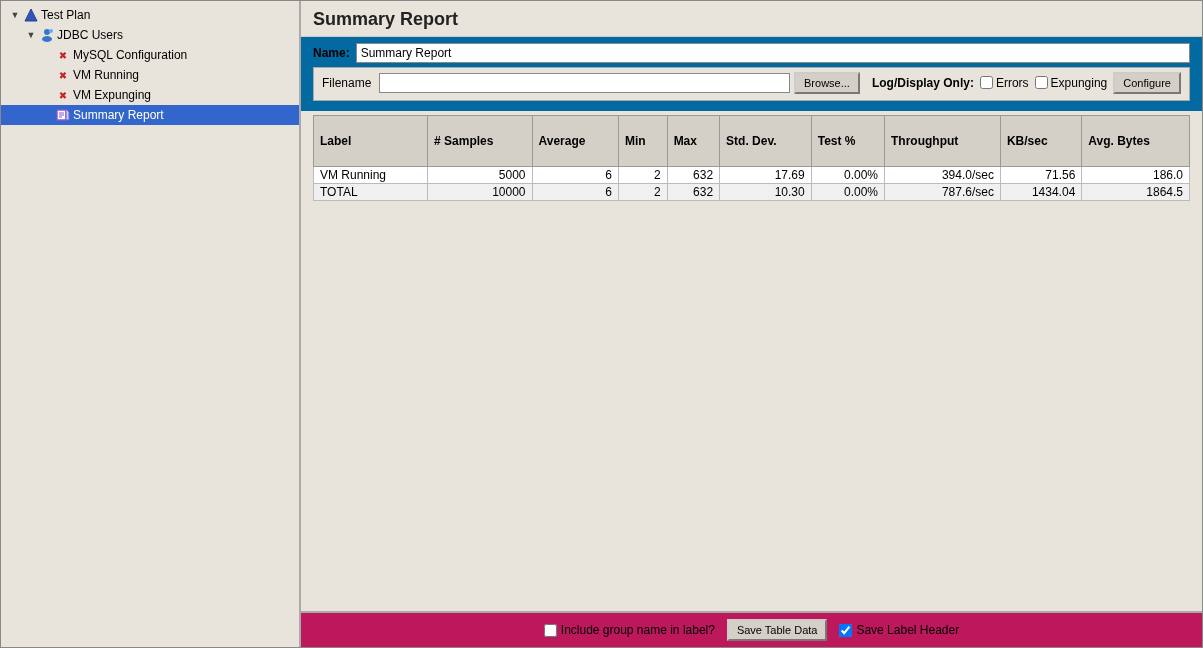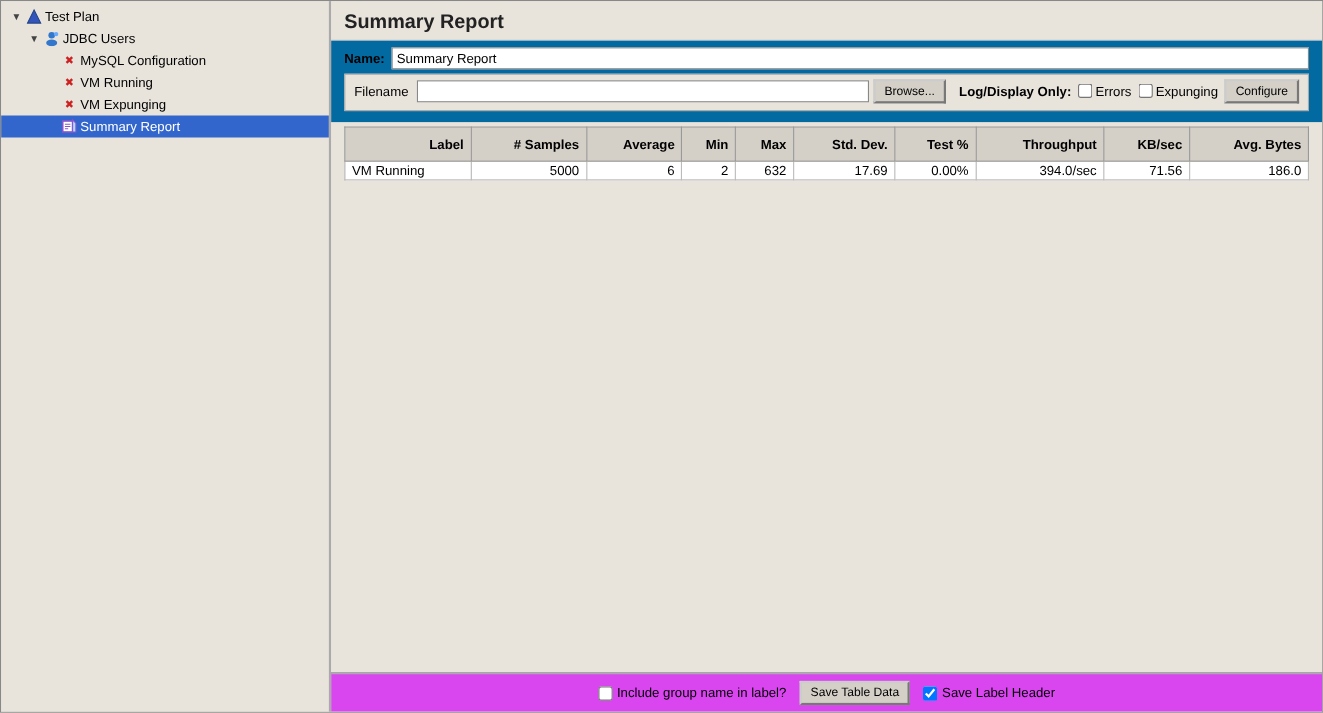--- a/index.html
+++ b/index.html
@@ -156,22 +156,22 @@
       padding: 4px 12px 4px 12px;
     }
     table.data-table {
       width: 100%;
       border-collapse: collapse;
       font-size: 12px;
     }
     table.data-table th {
       background: #d4d0c8;
       border: 1px solid #999;
-      padding: 8px 6px;
-      text-align: right;
+      padding: 18px 6px;
+      text-align: left;
       font-weight: bold;
       white-space: nowrap;
     }
     table.data-table td {
       border: 1px solid #bbb;
       padding: 1px 6px;
       background: white;
     }
     table.data-table td:first-child {
       text-align: left;
@@ -183,21 +183,21 @@
       background: #f0f0f0;
     }
     
     .footer-bar {
       border-top: 2px solid #aaa;
       padding: 6px 12px;
       display: flex;
       align-items: center;
       justify-content: center;
       gap: 12px;
-      background: #d946ef;
+      background: #be185d;
     }
     .footer-checkbox-group {
       display: flex;
       align-items: center;
       gap: 4px;
     }
     
     .icon-blue { color: #3355bb; }
     .icon-red { color: #cc2222; }
   </style>
@@ -320,20 +320,32 @@
               <td>5000</td>
               <td>6</td>
               <td>2</td>
               <td>632</td>
               <td>17.69</td>
               <td>0.00%</td>
               <td>394.0/sec</td>
               <td>71.56</td>
               <td>186.0</td>
             </tr>
+            <tr>
+              <td>TOTAL</td>
+              <td>10000</td>
+              <td>6</td>
+              <td>2</td>
+              <td>632</td>
+              <td>10.30</td>
+              <td>0.00%</td>
+              <td>787.6/sec</td>
+              <td>1434.04</td>
+              <td>1864.5</td>
+            </tr>
           </tbody>
       </table>
     </div>
 
     <div class="footer-bar">
       <div class="footer-checkbox-group">
         <input type="checkbox" style="">
         <label>Include group name in label?</label>
       </div>
       <button class="btn">Save Table Data</button>

